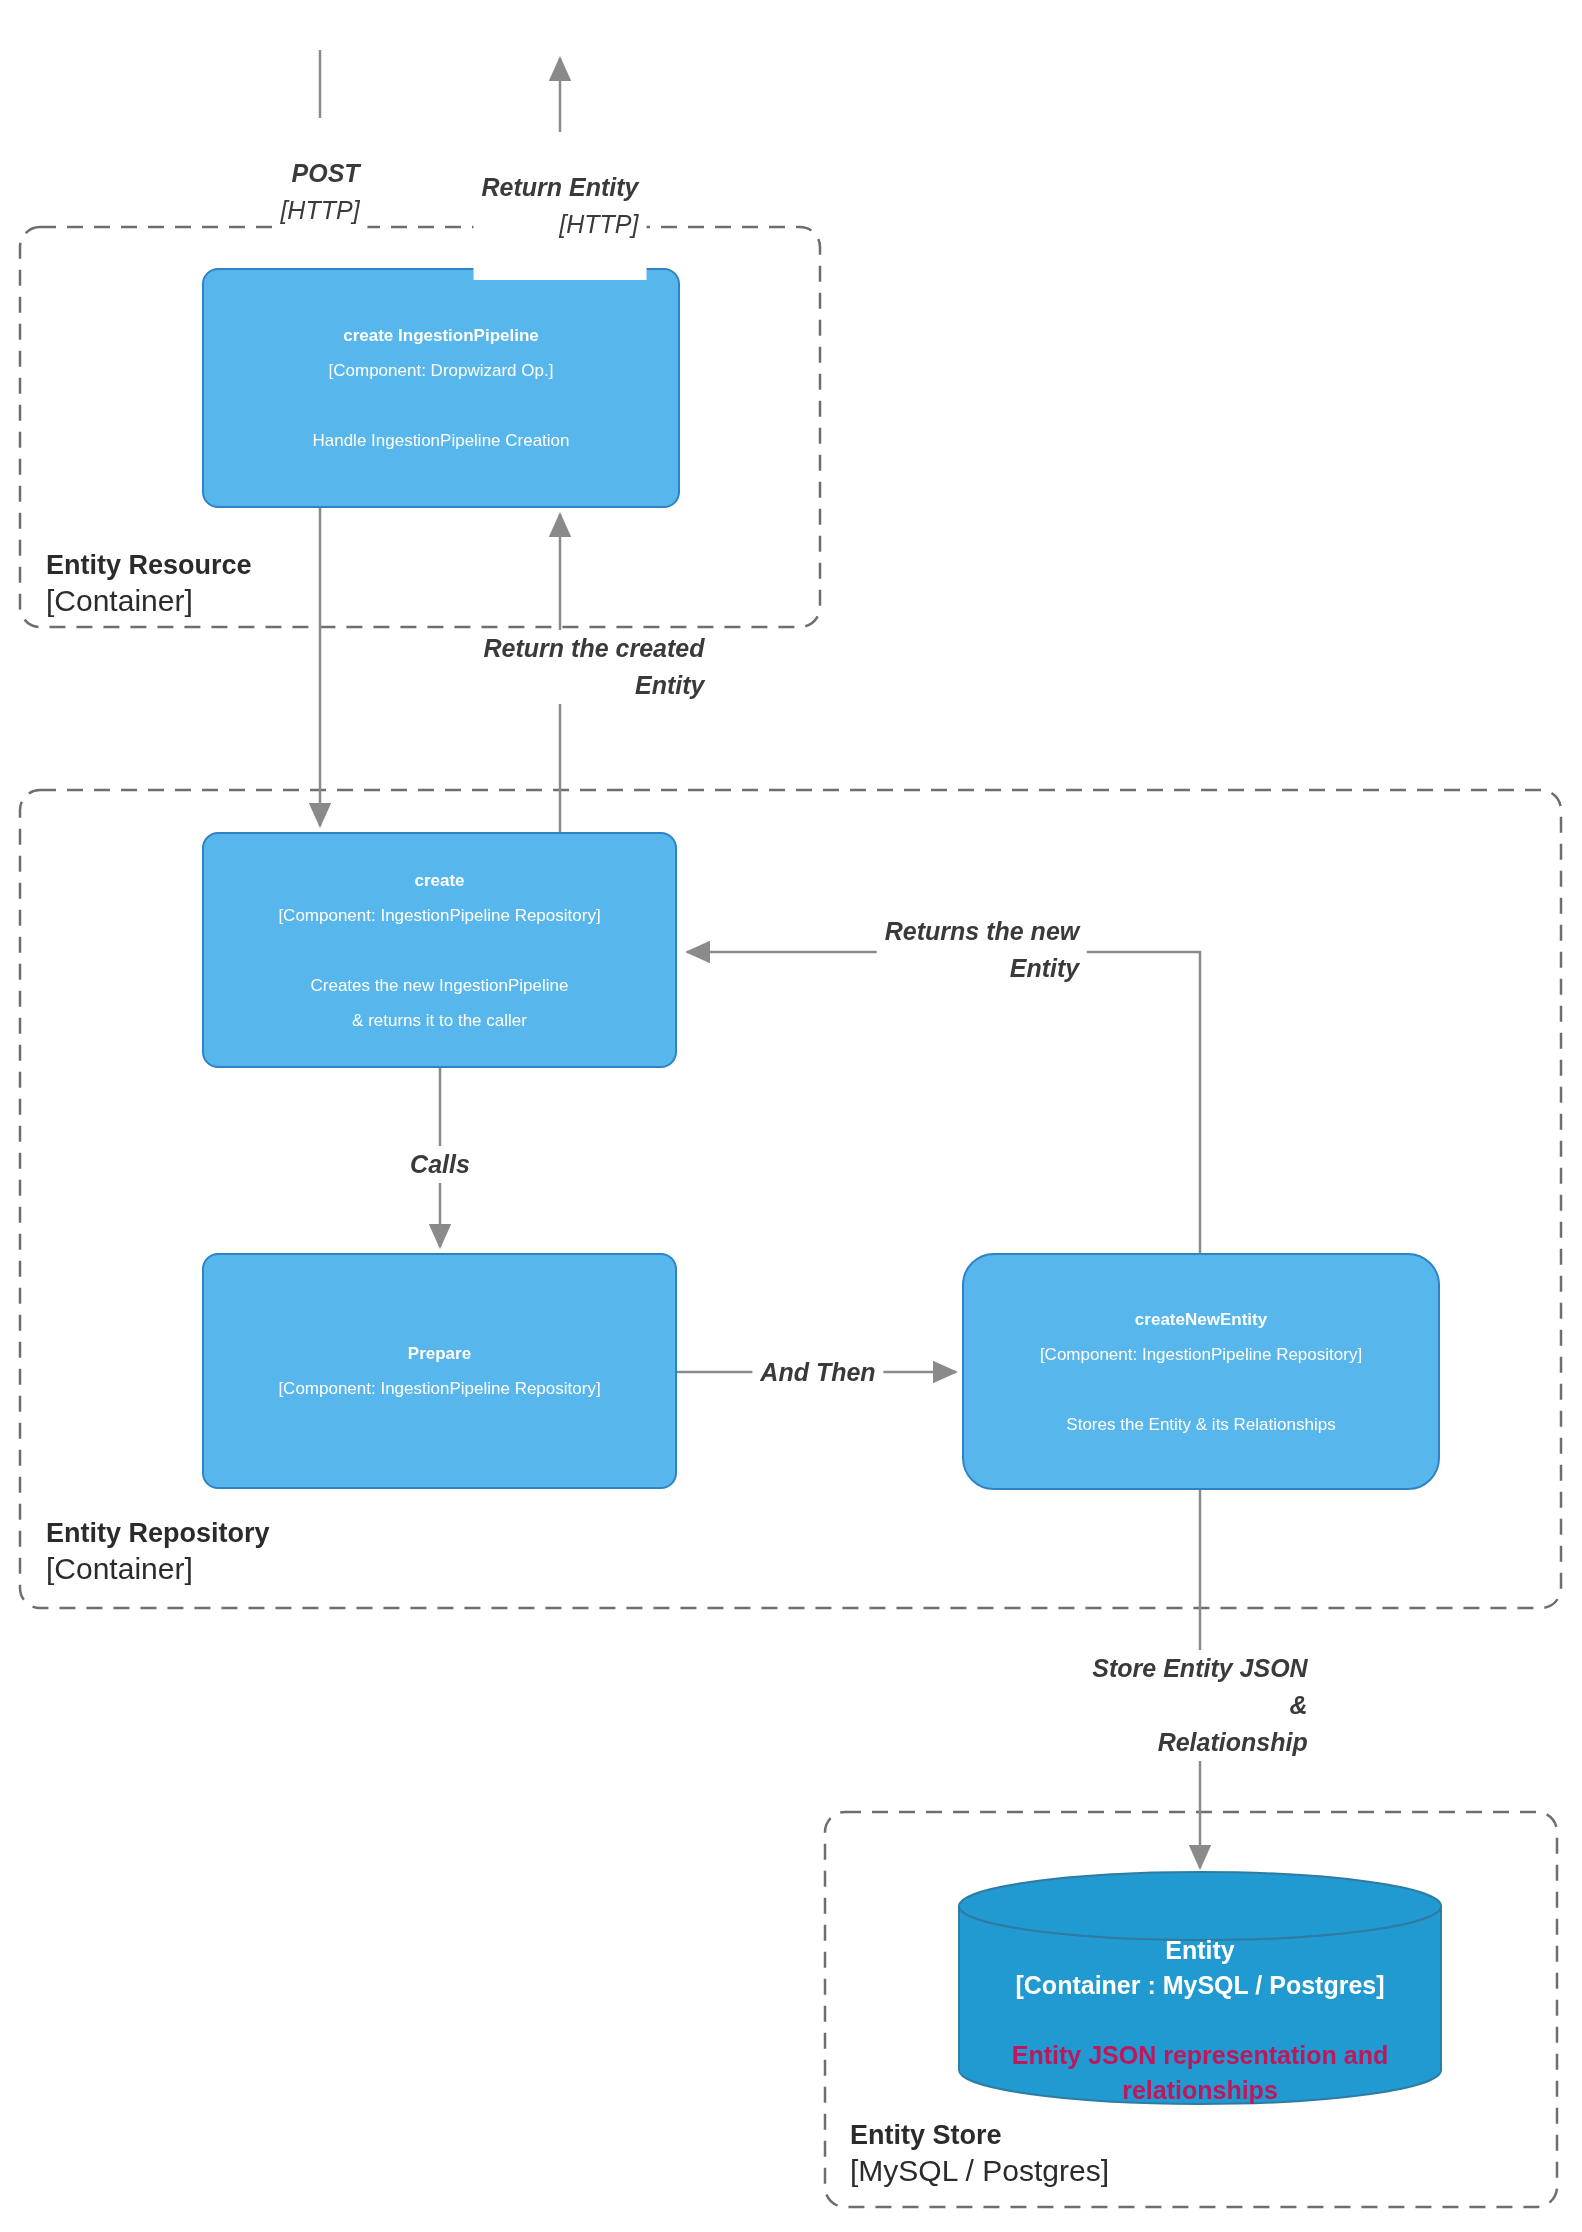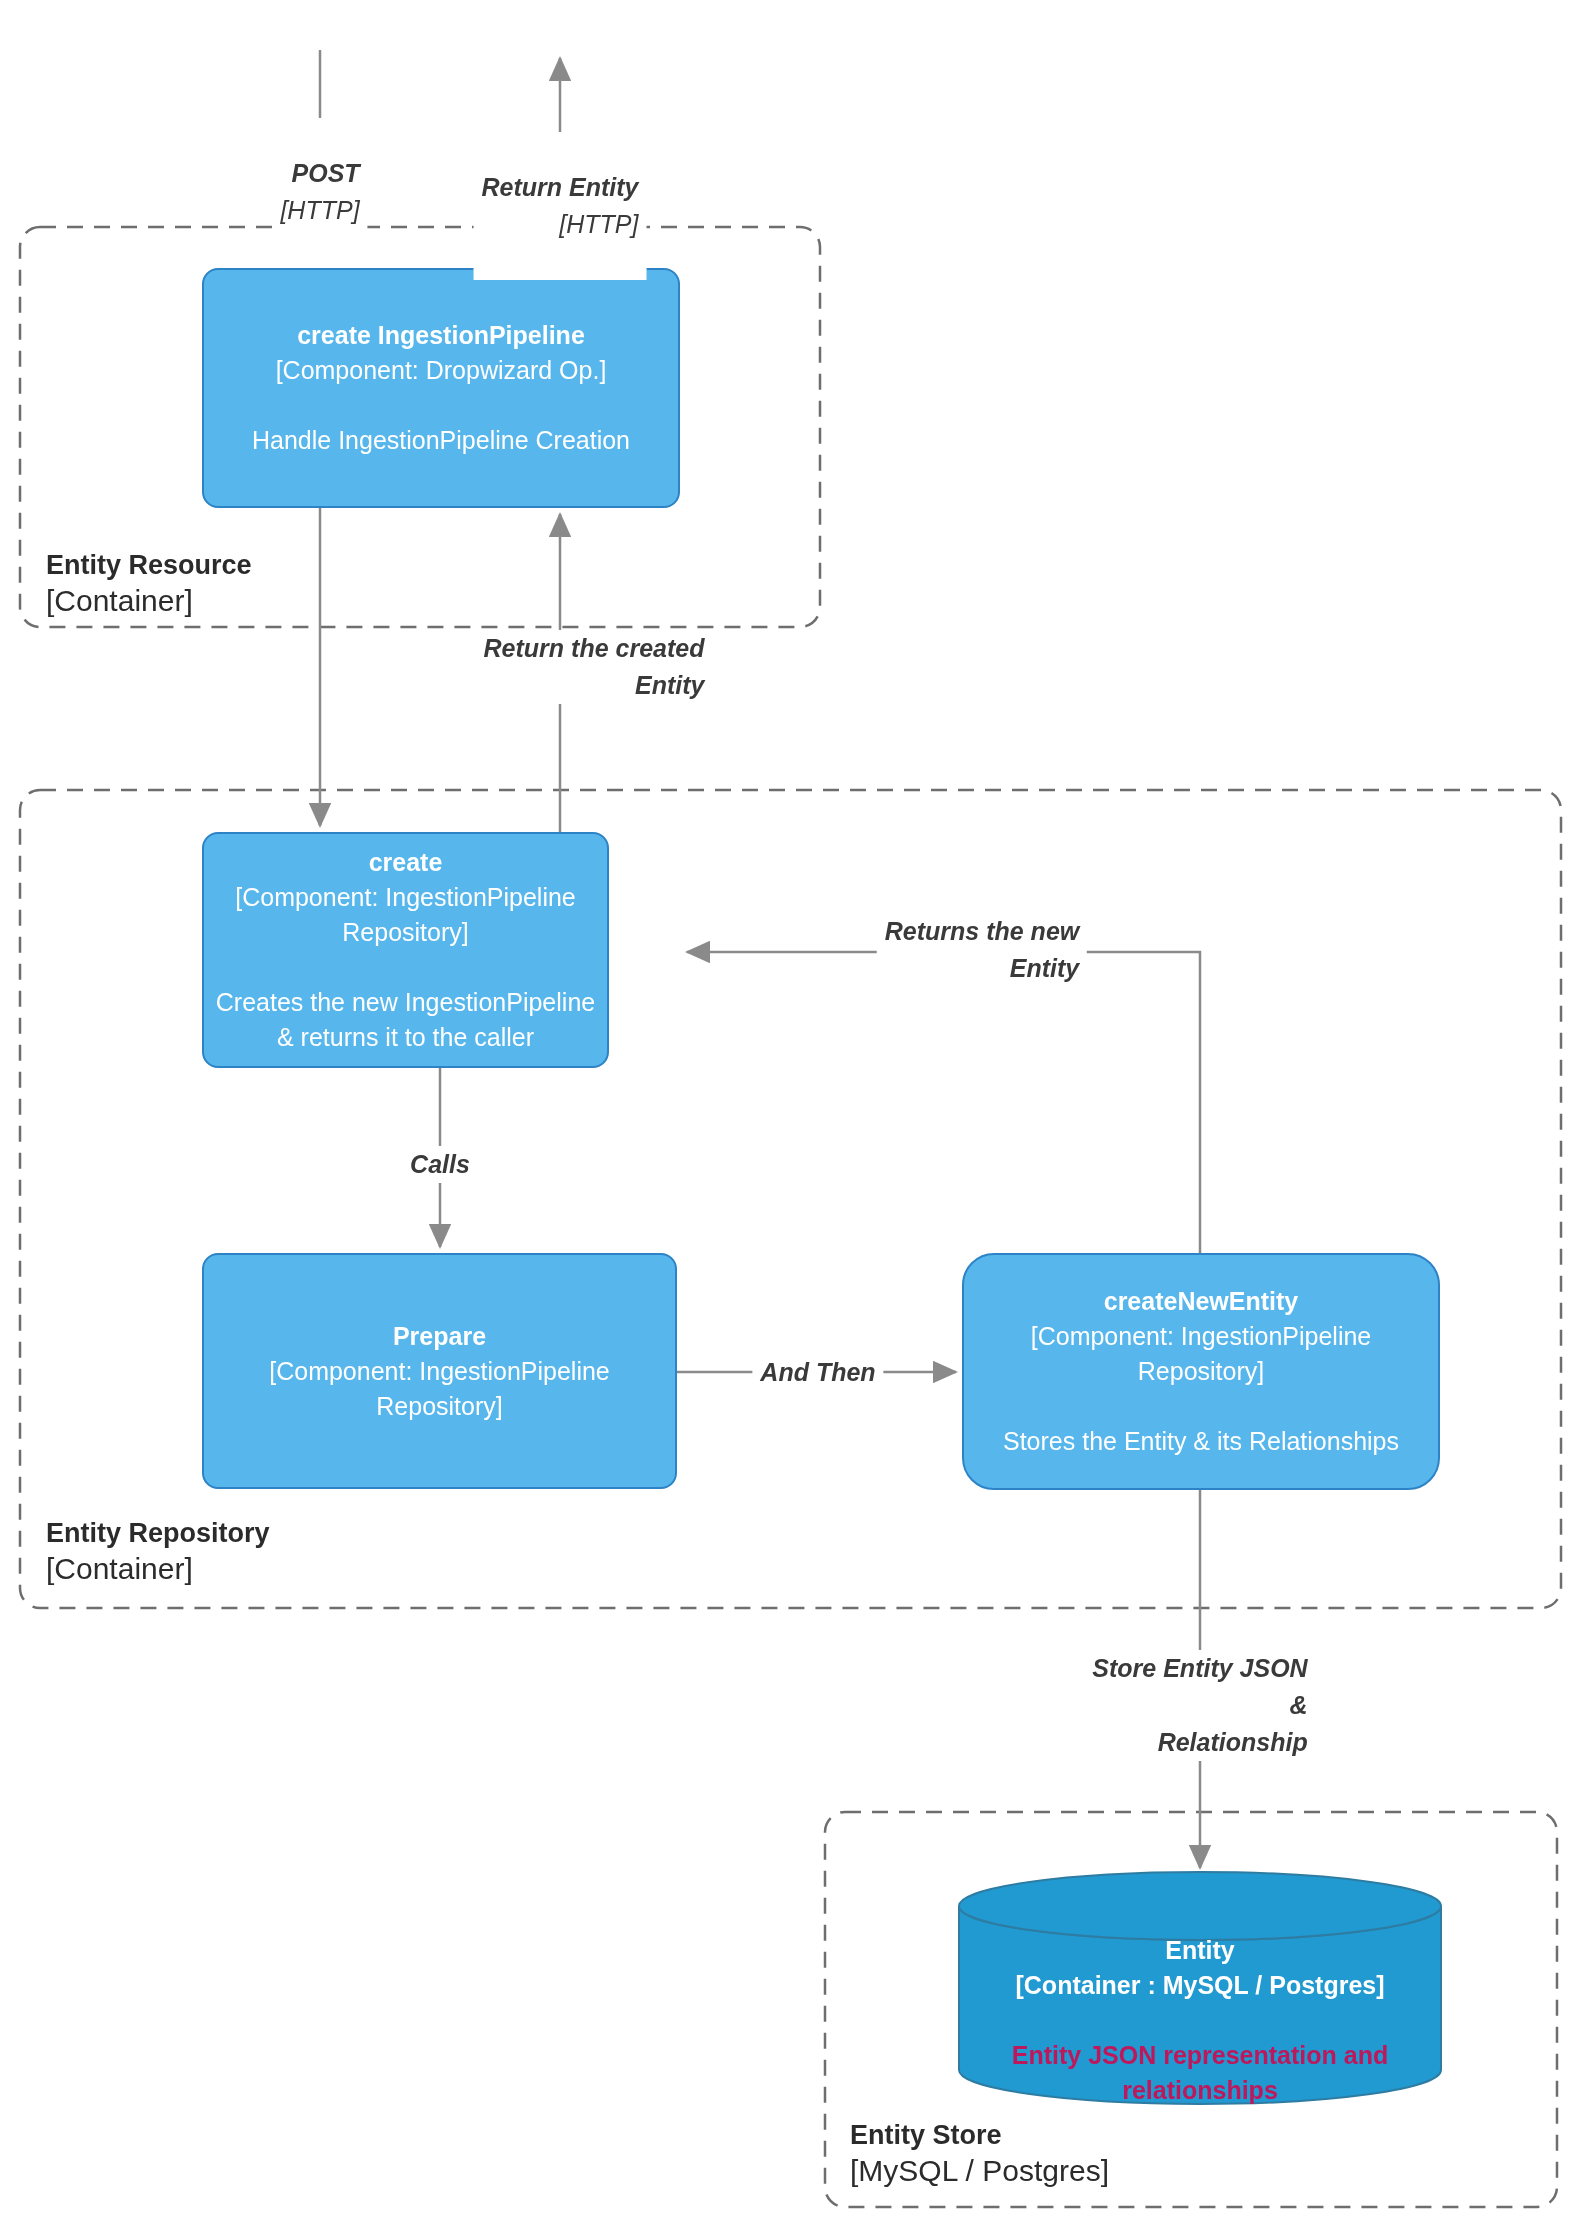--- a/index.html
+++ b/index.html
@@ -18,21 +18,21 @@
   .container-rect{fill:none;stroke:var(--container-border);stroke-width:2.5;stroke-dasharray:16 11;}
   .flow-line{fill:none;stroke:var(--line);stroke-width:2.5;}
   .arrow-head{fill:var(--line);}
   .db-shape{fill:var(--db-fill);stroke:var(--db-border);stroke-width:2;}
 
   .node{
     position:absolute;box-sizing:border-box;
     background:var(--node-fill);border:2.5px solid var(--node-border);
     border-radius:16px;color:var(--node-text);
     display:flex;flex-direction:column;justify-content:center;align-items:center;
-    text-align:center;font-size:25px;line-height:35px;padding:8px 10px;
+    text-align:center;font-size:17px;line-height:35px;padding:8px 10px;
   }
   .node-title{font-weight:bold;}
   .node-meta{white-space:pre-line;}
   .node-desc{margin-top:35px;white-space:pre-line;}
 
   .db-text{
     position:absolute;color:var(--node-text);text-align:center;
     font-size:25px;line-height:35px;font-weight:bold;
   }
   .db-text .node-desc{color:#be185d;}
@@ -79,21 +79,21 @@
     <path class="db-shape" d="M959,1906 v164 a241,34 0 0 0 482,0 v-164 a241,34 0 0 1 -482,0 z"></path>
     <ellipse class="db-shape" cx="1200" cy="1906" rx="241" ry="34"></ellipse>
   </svg>
 
   <div class="node" style="left:202px;top:268px;width:478px;height:240px;">
     <span class="node-title">create IngestionPipeline</span>
     <span class="node-meta">[Component: Dropwizard Op.]</span>
     <span class="node-desc">Handle IngestionPipeline Creation</span>
   </div>
 
-  <div class="node" style="left:202px;top:832px;width:407px;height:236px;">
+  <div class="node" style="left:202px;top:832px;width:475px;height:236px;">
     <span class="node-title">create</span>
     <span class="node-meta">[Component: IngestionPipeline Repository]</span>
     <span class="node-desc">Creates the new IngestionPipeline
 &amp; returns it to the caller</span>
   </div>
 
   <div class="node" style="left:202px;top:1253px;width:475px;height:236px;">
     <span class="node-title">Prepare</span>
     <span class="node-meta">[Component: IngestionPipeline Repository]</span>
   </div>

